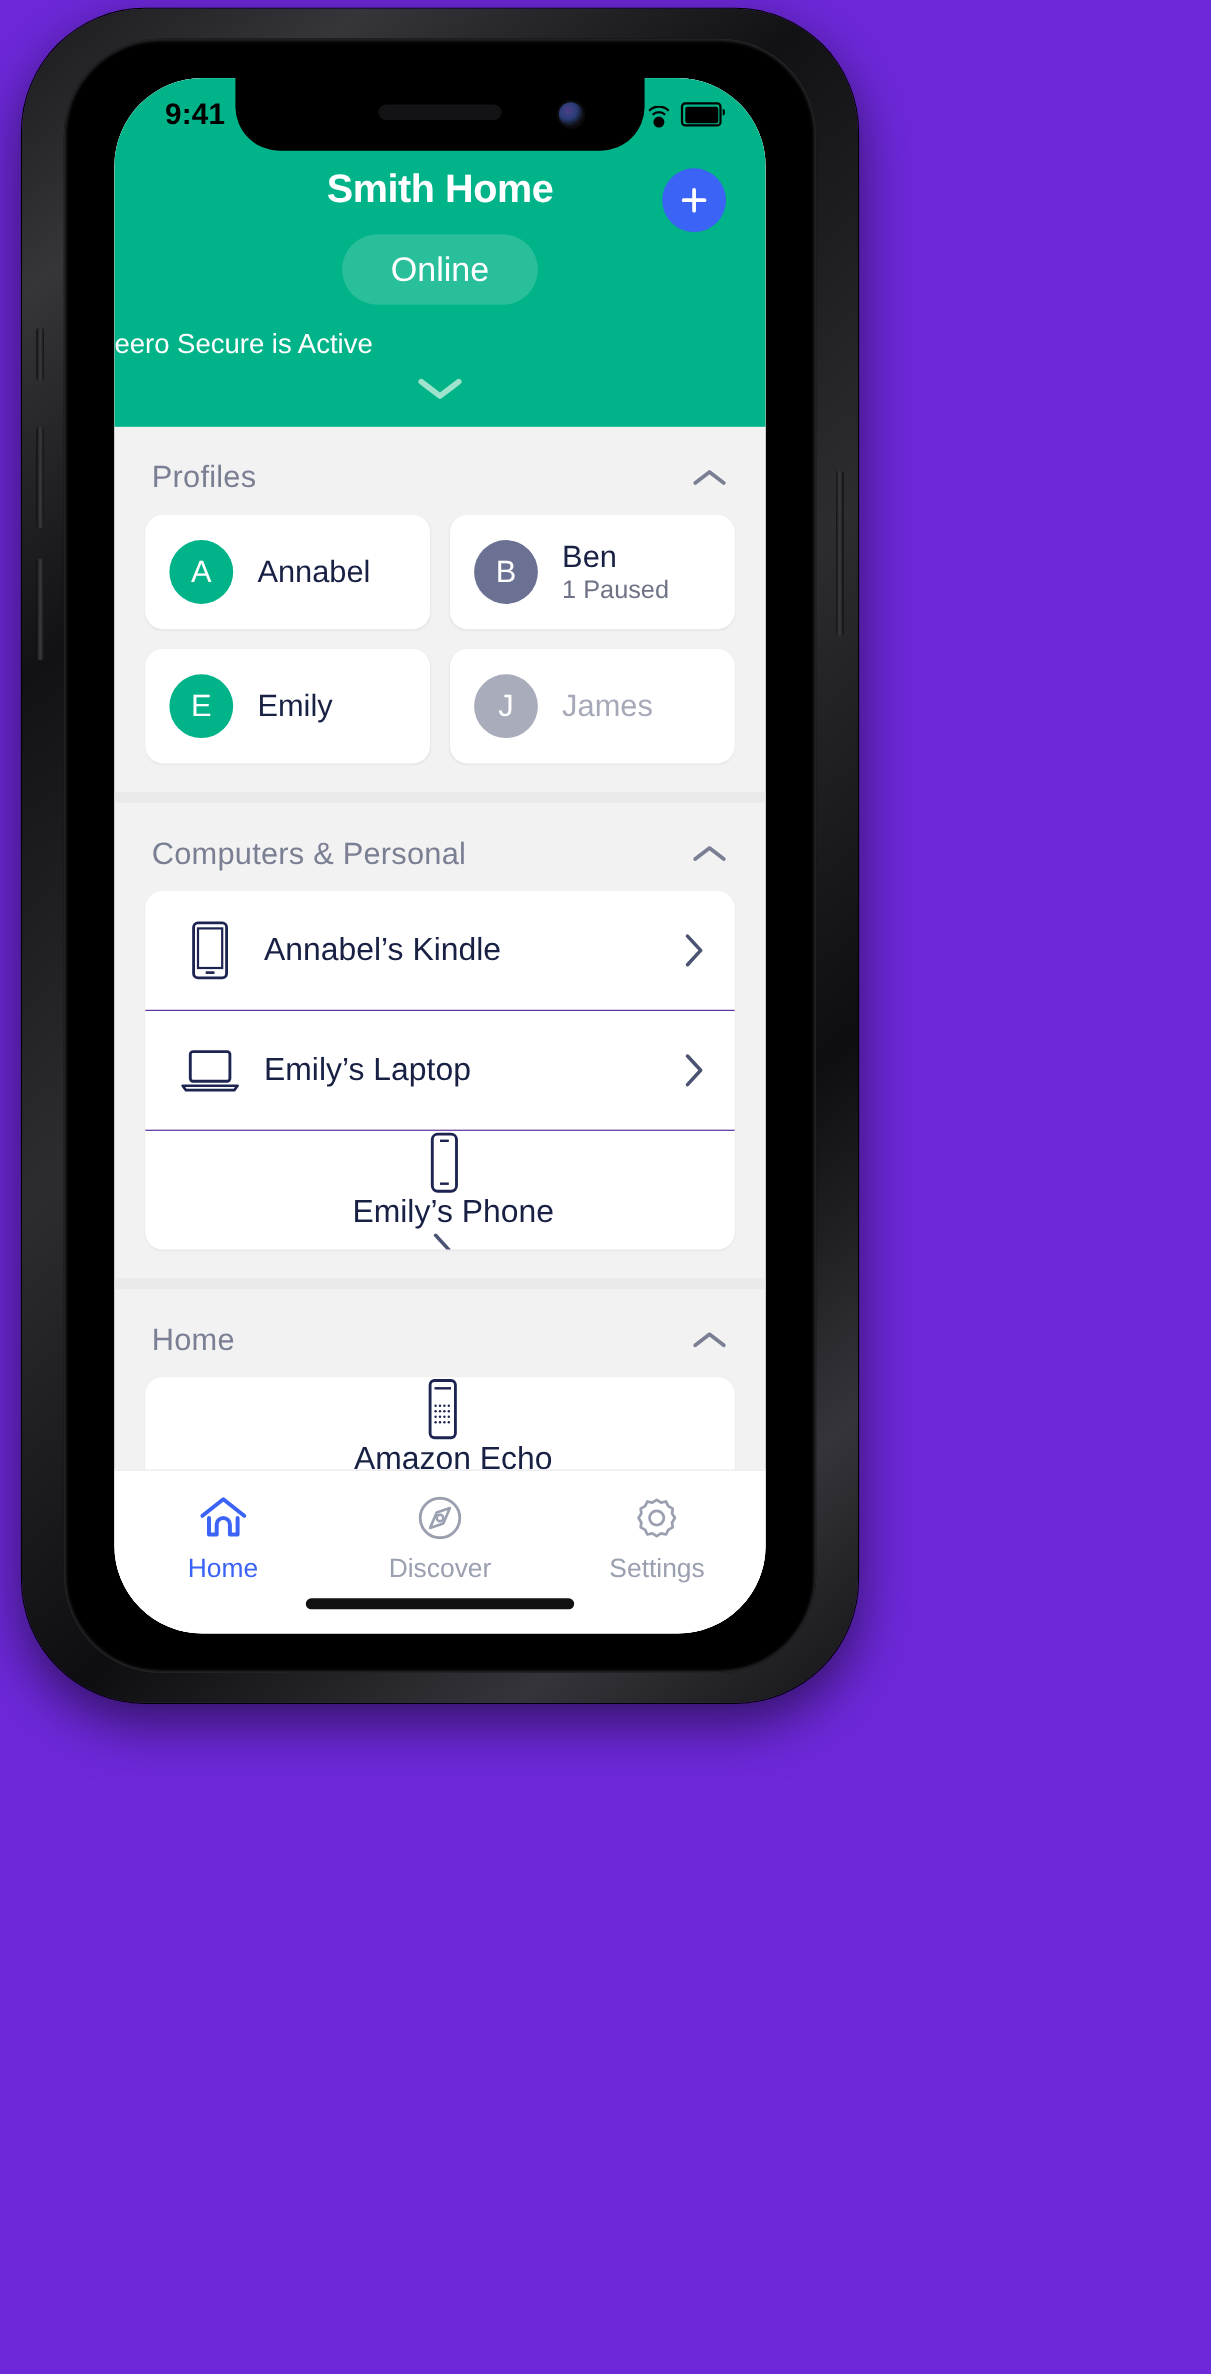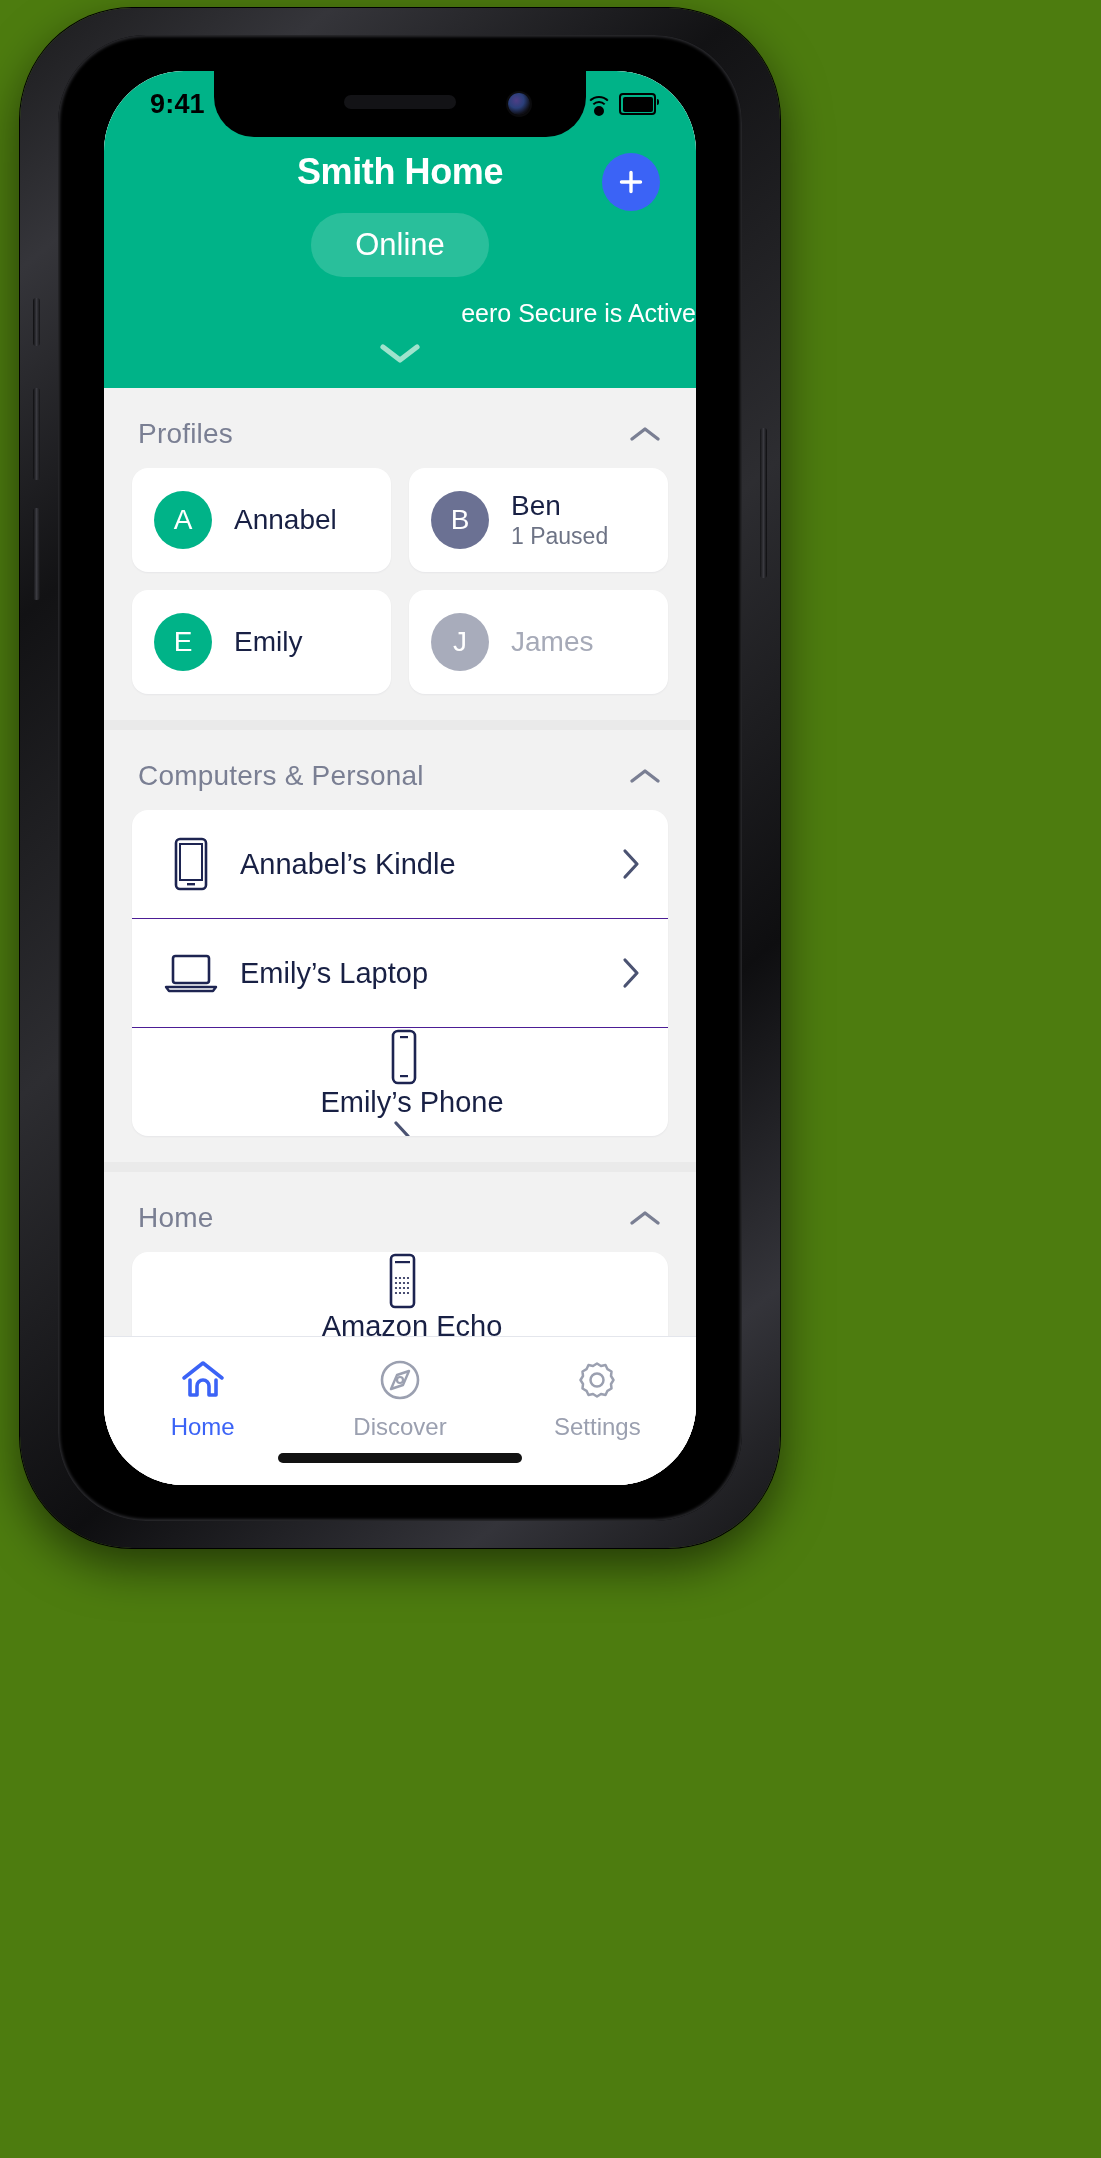--- a/index.html
+++ b/index.html
@@ -1,20 +1,20 @@
 <!DOCTYPE html>
 <html><head>
 <meta charset="utf-8">
 <style>
   html,body{margin:0;padding:0;background:#ffffff;}
   body{width:1101px;height:2158px;position:relative;overflow:hidden;
        font-family:"Liberation Sans",sans-serif;}
 
   
-  .stage{position:absolute;inset:0;background:#4d7c0f;}
+  .stage{position:absolute;inset:0;background:#6d28d9;}
 
   .phone-outer{
     position:absolute;left:20px;top:8px;width:760px;height:1540px;
     border-radius:112px;
     background:linear-gradient(140deg,#1b1b1d 0%,#35353a 12%,#121214 28%,#2d2d31 50%,#0e0e10 72%,#34343a 88%,#151517 100%);
     box-shadow:0 0 0 1px #000, 0 18px 48px rgba(0,0,0,.55);
   }
   .phone-bezel{
     position:absolute;left:38px;top:27px;right:38px;bottom:27px;
     border-radius:88px;background:#000;
@@ -73,21 +73,21 @@
   .hero-title{text-align:center;color:#fff;font-size:36px;font-weight:700;
     margin-top:14px;letter-spacing:-.4px;}
   .plus-btn{position:absolute;right:36px;top:82px;width:58px;height:58px;border-radius:50%;
     background:#3b63f6;display:flex;align-items:center;justify-content:center;
     color:#fff;font-size:36px;font-weight:400;line-height:1;}
   .plus-btn svg{display:block;}
 
   .pill{margin:20px auto 0;display:block;background:rgba(255,255,255,.16);
     border-radius:38px;padding:14px 44px;color:#fff;font-size:31px;font-weight:500;
     width:max-content;}
-  .secure{text-align:right;color:#fff;font-size:25px;margin-top:22px;font-weight:400;}
+  .secure{text-align:left;color:#fff;font-size:25px;margin-top:22px;font-weight:400;}
   .chev-down{margin:12px auto 0;width:46px;height:26px;display:block;}
 
   .body{flex:1 1 auto;overflow:hidden;background:#f2f2f2;}
 
   .section{padding:0 0 26px;}
   .sec-head{display:flex;align-items:center;justify-content:space-between;
     padding:30px 34px 18px 34px;}
   .sec-title{color:#7a7f93;font-size:28px;font-weight:400;letter-spacing:.2px;}
   .chev-up{width:34px;height:20px;}
 

